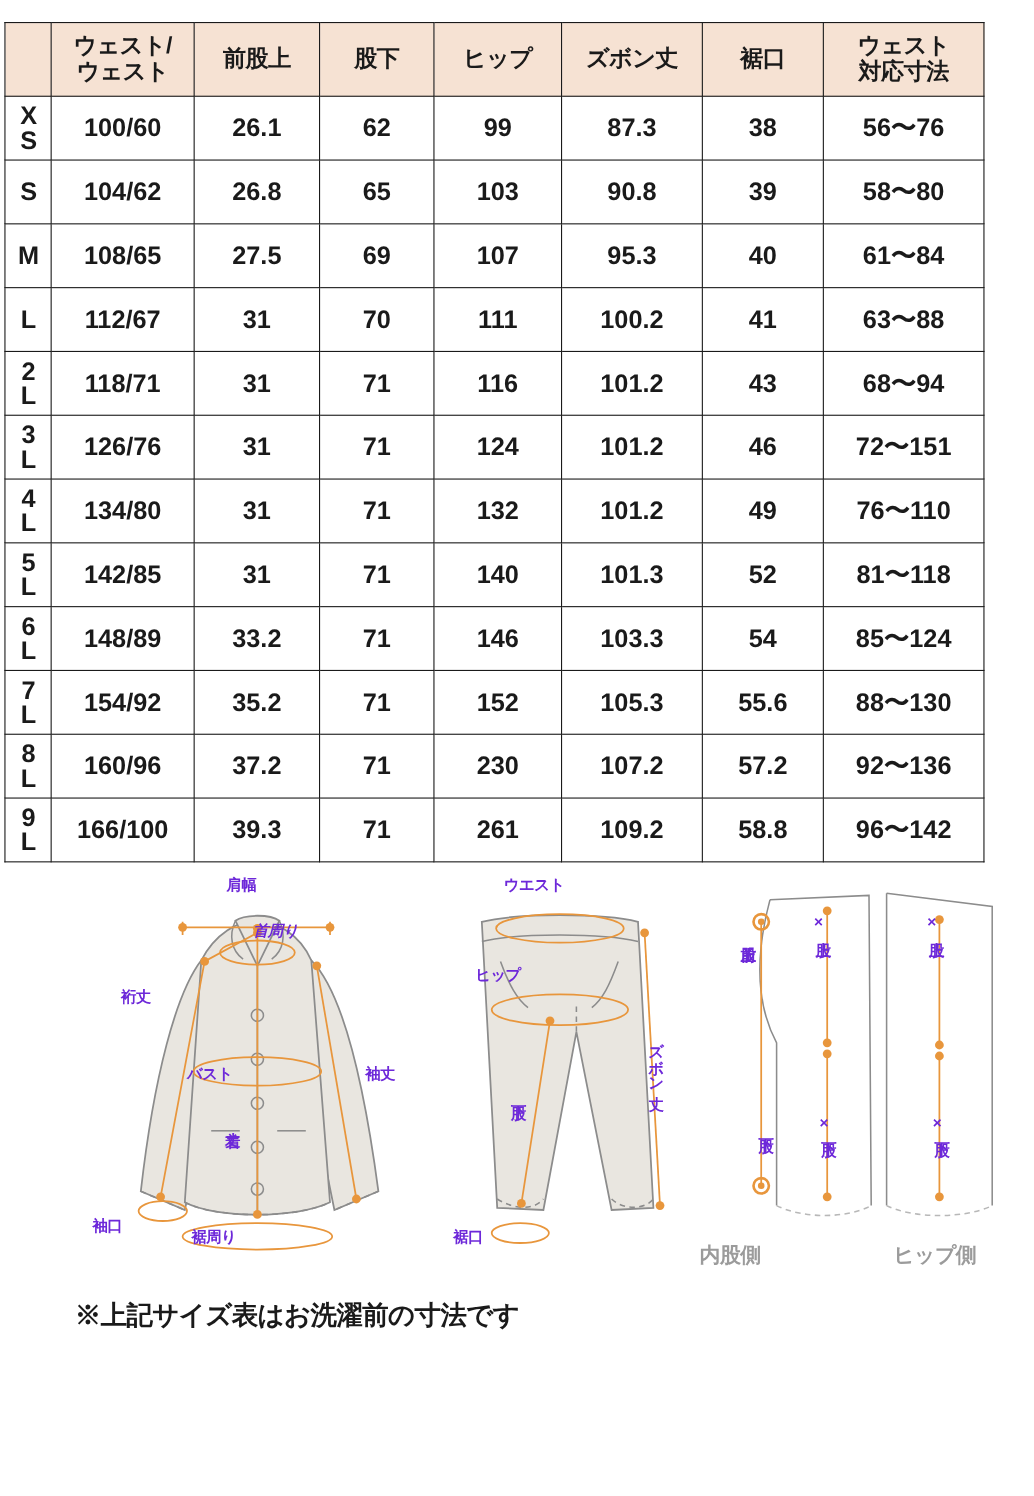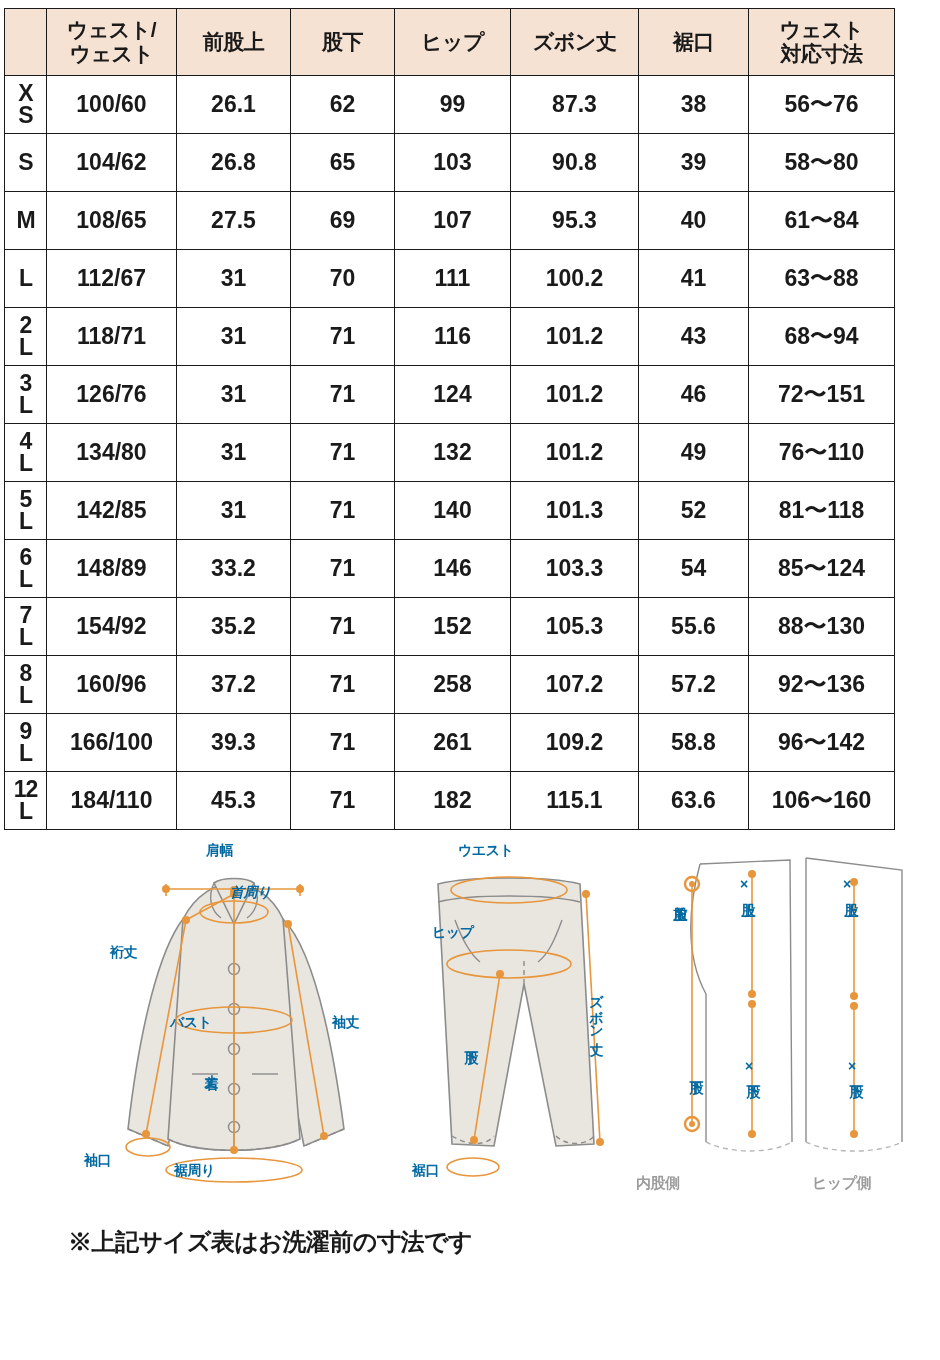--- a/index.html
+++ b/index.html
@@ -17,21 +17,21 @@
   .page {
     position: relative;
     width: 940px;
     height: 1360px;
   }
 
   
   table.size-table {
     border-collapse: collapse;
     width: 752px;
-    margin: 8px 0 0 4px;
+    margin: 20px 0 0 4px;
     table-layout: fixed;
   }
   table.size-table th,
   table.size-table td {
     border: 1px solid #1a1a1a;
     text-align: center;
     vertical-align: middle;
     font-weight: bold;
     padding: 0;
   }
@@ -91,32 +91,32 @@
     font-size: 24px;
     font-weight: bold;
     letter-spacing: -0.5px;
   }
 
   
   .lbl {
     position: absolute;
     font-size: 14px;
     font-weight: bold;
-    color: #0369a1;
+    color: #6d28d9;
     white-space: nowrap;
     letter-spacing: -0.5px;
   }
   .lbl.v {
     writing-mode: vertical-rl;
     text-orientation: upright;
     letter-spacing: 0px;
   }
   .lbl.gray {
     color: #9b9b9b;
-    font-size: 15px;
+    font-size: 19px;
   }
 </style>
 </head>
 <body>
 
 <div class="page">
 
   <table class="size-table">
     <colgroup>
       <col class="c-size">
@@ -296,21 +296,21 @@
       </tr>
 
       <tr>
         <td class="size-label">
           <span>8</span>
           <span>L</span>
         </td>
         <td>160/96</td>
         <td>37.2</td>
         <td>71</td>
-        <td>258</td>
+        <td>230</td>
         <td>107.2</td>
         <td>57.2</td>
         <td>92〜136</td>
       </tr>
 
       <tr>
         <td class="size-label">
           <span>9</span>
           <span>L</span>
         </td>
@@ -318,33 +318,20 @@
         <td>39.3</td>
         <td>71</td>
         <td>261</td>
         <td>109.2</td>
         <td>58.8</td>
         <td>96〜142</td>
       </tr>
 
 
 
-      <tr>
-        <td class="size-label">
-          <span>12</span>
-          <span>L</span>
-        </td>
-        <td>184/110</td>
-        <td>45.3</td>
-        <td>71</td>
-        <td>182</td>
-        <td>115.1</td>
-        <td>63.6</td>
-        <td>106〜160</td>
-      </tr>
     </tbody>
   </table>
 
   <div class="diagram-area">
 
     <svg width="940" height="430" viewBox="0 0 940 430" xmlns="http://www.w3.org/2000/svg">
       <defs>
         <style>
           .g-fill { fill:#e9e6e0; stroke:#8c8c8c; stroke-width:1.6; }
           .g-line { fill:none; stroke:#8c8c8c; stroke-width:1.4; }

